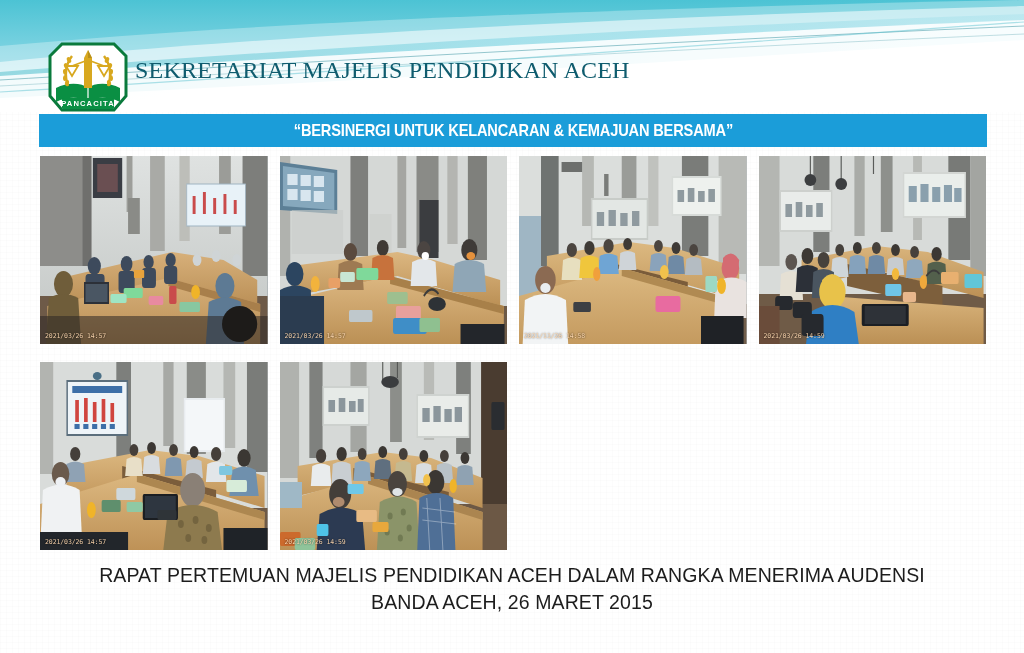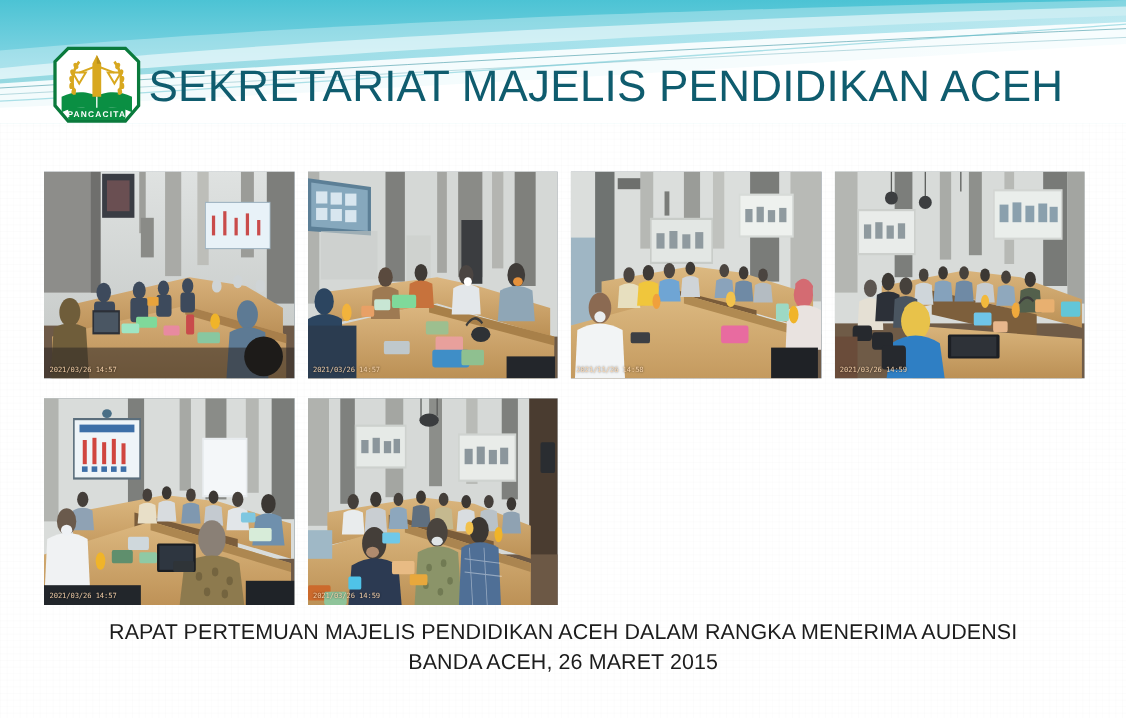--- a/index.html
+++ b/index.html
@@ -43,25 +43,26 @@
     height: 78px;
   }
   .logo svg { display:block; width:92px; height:78px; }
 
   
   .main-title {
     position: absolute;
     left: 135px;
     top: 57px;
     width: 860px;
-    font-size: 40px;
+    font-size: 24px;
     letter-spacing: 0.2px;
     font-weight: 400;
     color: #0f5c6e;
     white-space: nowrap;
+    font-family: Liberation Serif, serif;
   }
 
   
   .motto-band {
     position: absolute;
     left: 39px;
     top: 114px;
     width: 948px;
     height: 33px;
     background: #1b9dd9;
@@ -188,20 +189,23 @@
       <path d="M24,28 L36,28 L30,38 Z" fill="none" stroke="#d8a81f" stroke-width="1.8"></path>
       <path d="M56,28 L68,28 L62,38 Z" fill="none" stroke="#d8a81f" stroke-width="1.8"></path>
 
       <rect x="20" y="60" width="52" height="11" rx="1.5" fill="#0a8f43"></rect>
       <text x="46" y="68.4" font-family="Liberation Sans, sans-serif" font-size="7.6" font-weight="700" letter-spacing="1.1" fill="#ffffff" text-anchor="middle">PANCACITA</text>
     </svg>
   </div>
 
   <div class="main-title">SEKRETARIAT MAJELIS PENDIDIKAN ACEH</div>
 
+  <div class="motto-band">
+    <span class="motto-text">“BERSINERGI UNTUK KELANCARAN &amp; KEMAJUAN BERSAMA”</span>
+  </div>
 
   <div class="photo-grid">
 
     <div class="photo">
       <svg viewBox="0 0 310 188" preserveAspectRatio="none" xmlns="http://www.w3.org/2000/svg">
         <defs>
           <linearGradient id="wall1" x1="0" y1="0" x2="0" y2="1">
             <stop offset="0%" stop-color="#dfe2e1"></stop>
               <stop offset="100%" stop-color="#c2c6c4"></stop>
           </linearGradient>

